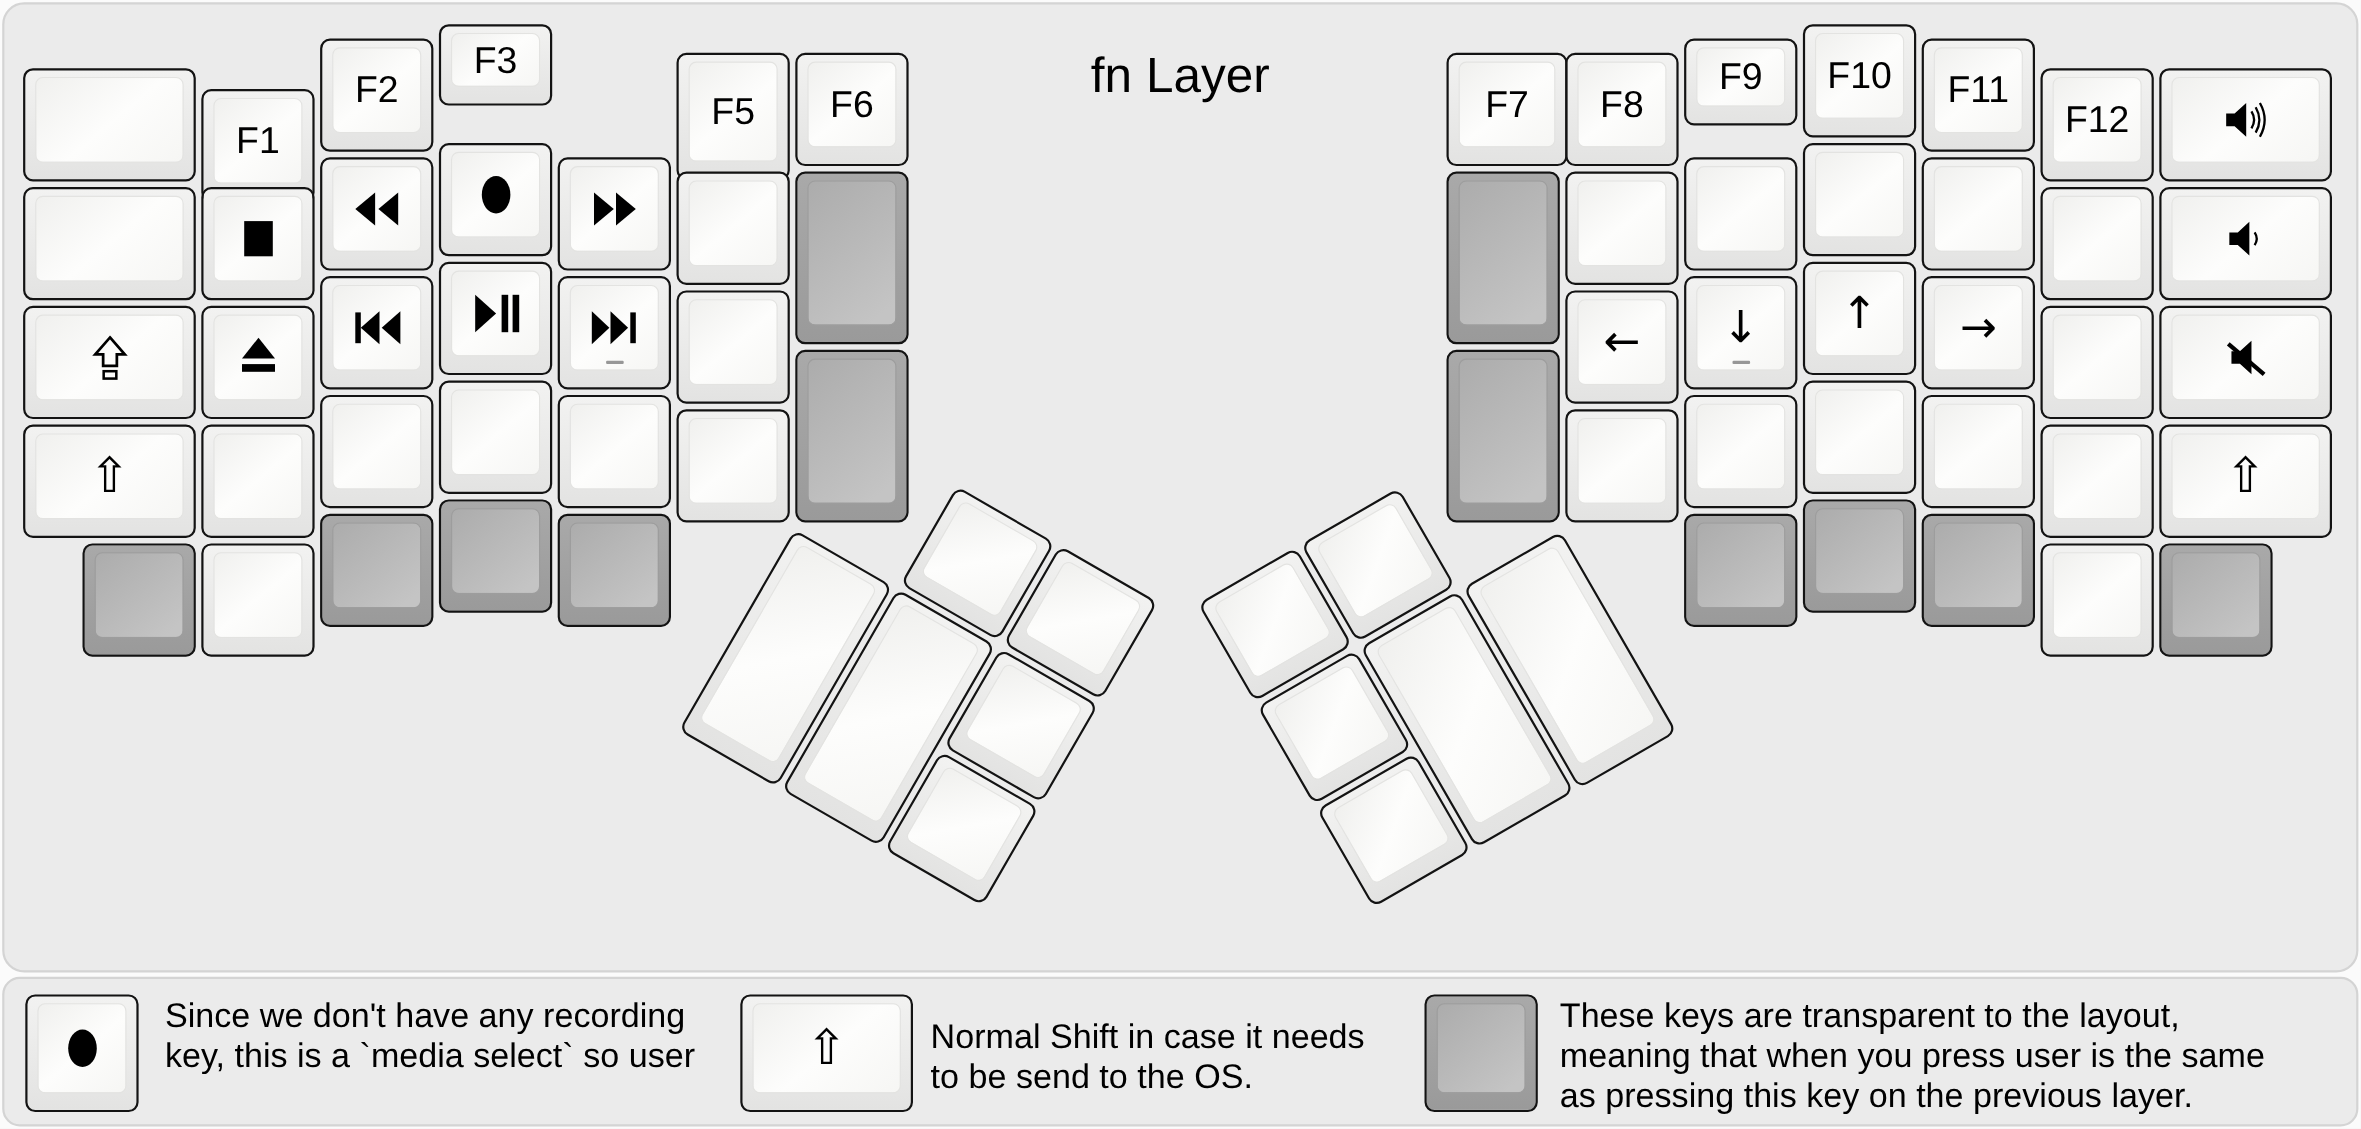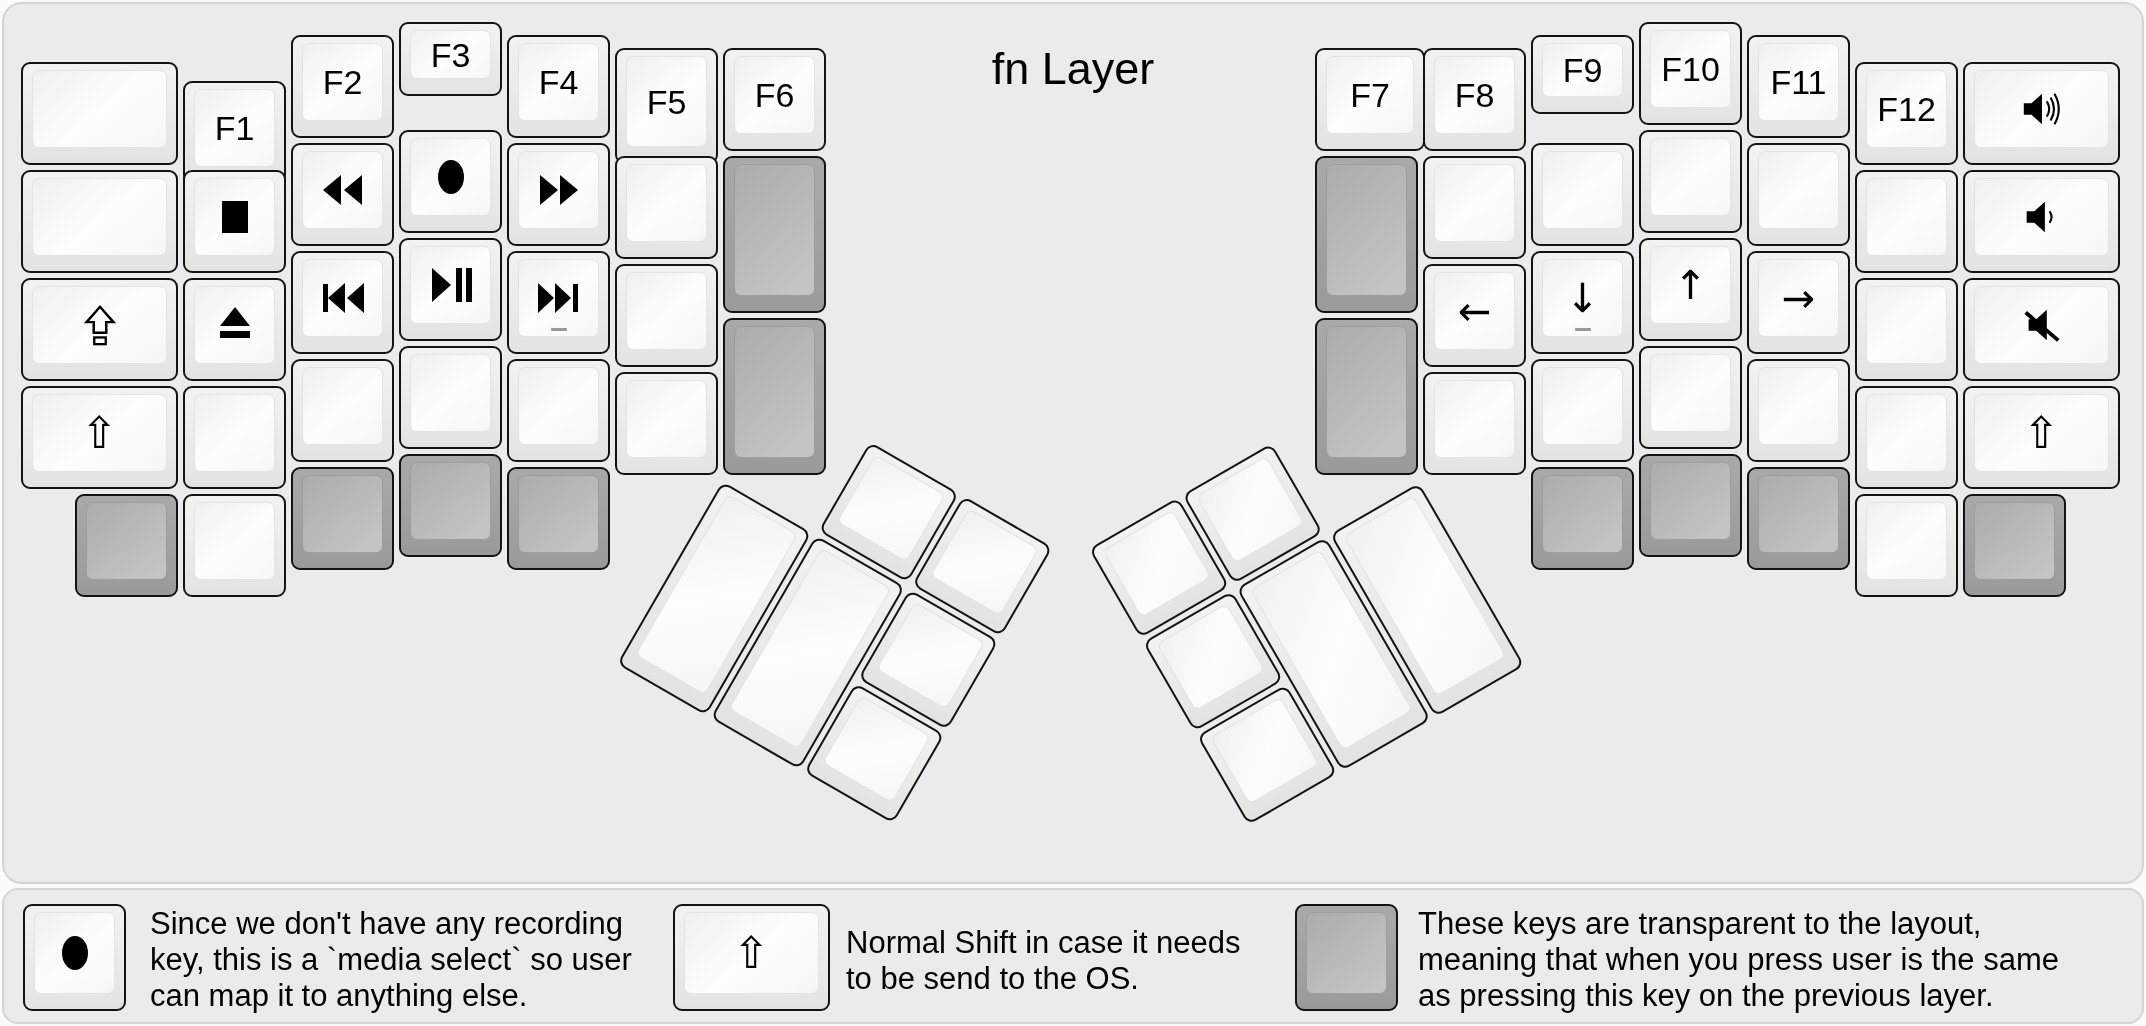--- a/index.html
+++ b/index.html
@@ -134,25 +134,20 @@
           <span class="kicon"><svg width="48" height="48" viewBox="0 0 48 48">
               <path d="M5 7 L24 24 L5 41 Z" fill="#000"></path>
               <rect x="29" y="7" width="6" height="34" fill="#000"></rect>
               <rect x="39" y="7" width="6" height="34" fill="#000"></rect>
             </svg></span>
         </div>
       </div>
       <div class="key white" style="left: 399px; top: 346px; width: 103px; height: 103px;">
         <div class="inner"></div>
       </div>
-      <div class="key white" style="left: 507px; top: 35px; width: 103px; height: 103px;">
-        <div class="inner">
-          <span class="ktext">F4</span>
-        </div>
-      </div>
       <div class="key white" style="left: 507px; top: 143px; width: 103px; height: 103px;">
         <div class="inner">
           <span class="kicon"><svg width="48" height="48" viewBox="0 0 48 48">
               <path d="M5 9 L23 24 L5 39 Z" fill="#000"></path>
               <path d="M25 9 L43 24 L25 39 Z" fill="#000"></path>
             </svg></span>
         </div>
       </div>
       <div class="key white" style="left: 507px; top: 251px; width: 103px; height: 103px;">
         <div class="inner">
@@ -396,21 +391,20 @@
         <div class="inner"></div>
       </div>
       <div class="key white" style="left: 1315px; top: 481px; width: 103px; height: 211px;">
         <div class="inner"></div>
       </div>
     </div>
 
   <div class="legend-text" id="legend-text-1">
     <div>Since we don't have any recording</div>
     <div>key, this is a `media select` so user</div>
-    <div>can map it to anything else.</div>
   </div>
   <div class="legend-text" id="legend-text-2">
     <div>Normal Shift in case it needs</div>
     <div>to be send to the OS.</div>
   </div>
   <div class="legend-text" id="legend-text-3">
     <div>These keys are transparent to the layout,</div>
     <div>meaning that when you press user is the same</div>
     <div>as pressing this key on the previous layer.</div>
   </div>

